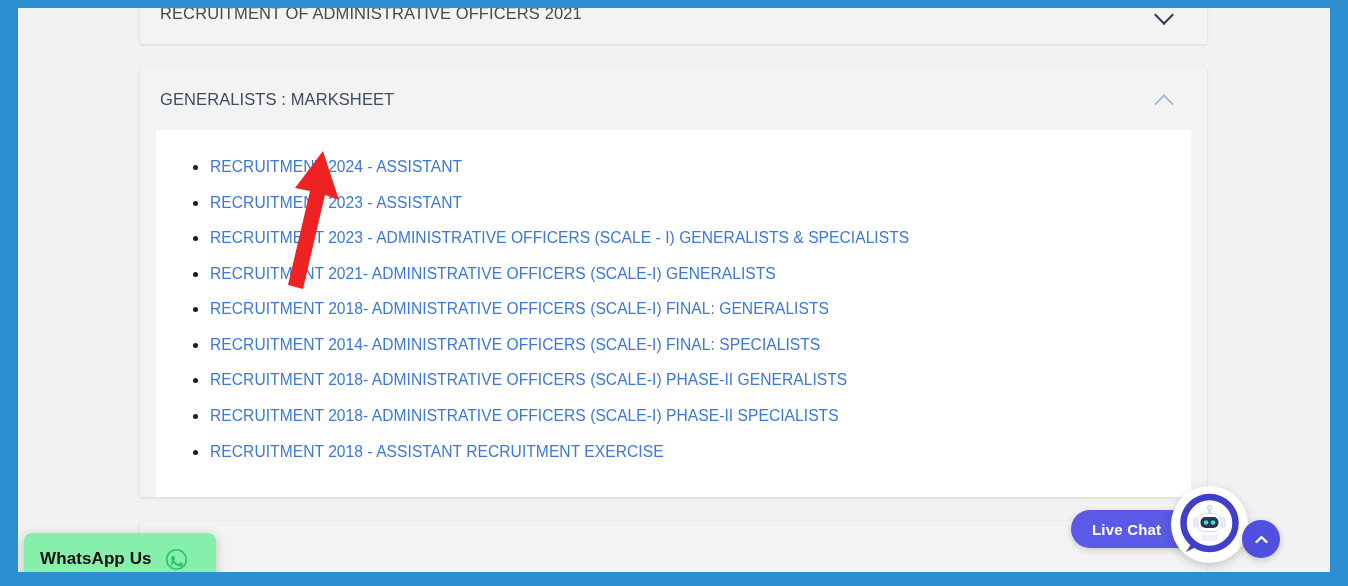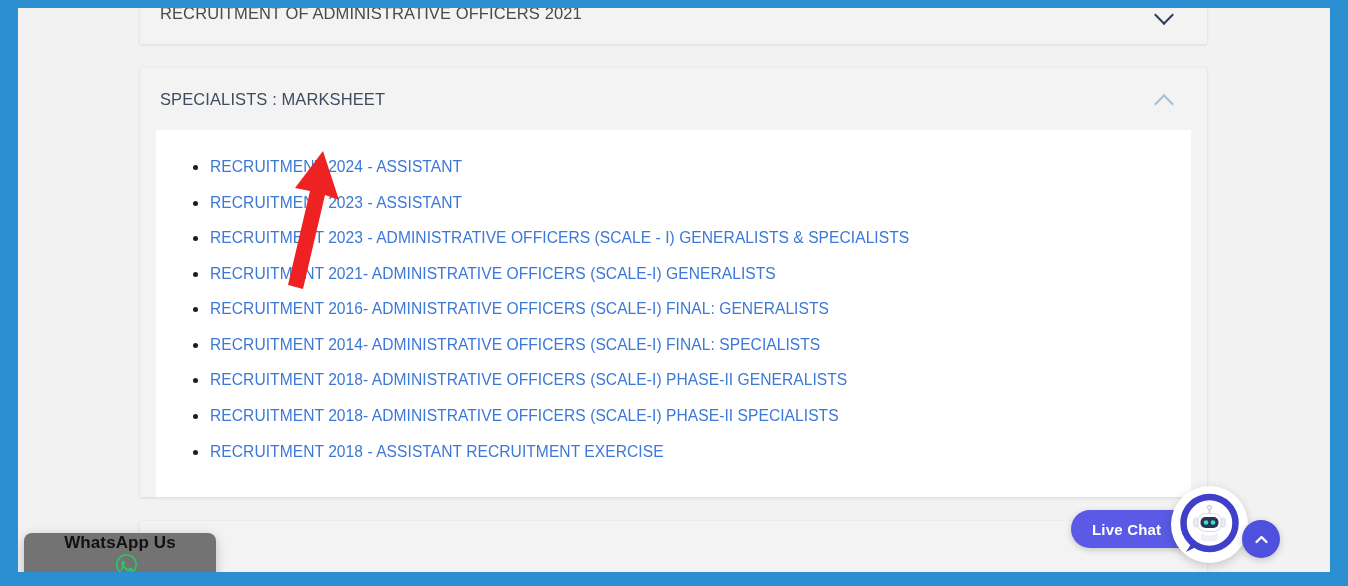--- a/index.html
+++ b/index.html
@@ -143,28 +143,27 @@
     z-index: 40;
   }
 
   
   #whatsapp-widget {
     position: absolute;
     left: 6px;
     top: 525px;
     width: 192px;
     height: 52px;
-    background: #737373;
+    background: #86efac;
     border-radius: 8px;
     box-shadow: 0 3px 12px rgba(0,0,0,0.22);
     display: flex;
     align-items: center;
     padding: 0 16px;
     z-index: 50;
-    flex-direction: column;
   }
   #whatsapp-widget .wa-label {
     font-size: 17px;
     font-weight: bold;
     color: #111111;
     letter-spacing: 0.1px;
   }
   #whatsapp-widget .wa-icon {
     margin-left: 13px;
     display: flex;
@@ -240,30 +239,30 @@
 
       <div class="acc-panel">
         <div class="acc-header">
           <span class="acc-title muted">RECRUITMENT OF ADMINISTRATIVE OFFICERS 2021</span>
           <span class="chev chev-dark"></span>
         </div>
       </div>
 
       <div class="acc-panel">
         <div class="acc-header">
-          <span class="acc-title">SPECIALISTS : MARKSHEET</span>
+          <span class="acc-title">GENERALISTS : MARKSHEET</span>
           <span class="chev up chev-light"></span>
         </div>
         <div class="acc-body">
           <ul class="link-list">
             <li><a href="#">RECRUITMENT 2024 - ASSISTANT</a></li>
             <li><a href="#">RECRUITMENT 2023 - ASSISTANT</a></li>
             <li><a href="#">RECRUITMENT 2023 - ADMINISTRATIVE OFFICERS (SCALE - I) GENERALISTS &amp; SPECIALISTS</a></li>
             <li><a href="#">RECRUITMENT 2021- ADMINISTRATIVE OFFICERS (SCALE-I) GENERALISTS</a></li>
-            <li><a href="#">RECRUITMENT 2016- ADMINISTRATIVE OFFICERS (SCALE-I) FINAL: GENERALISTS</a></li>
+            <li><a href="#">RECRUITMENT 2018- ADMINISTRATIVE OFFICERS (SCALE-I) FINAL: GENERALISTS</a></li>
             <li><a href="#">RECRUITMENT 2014- ADMINISTRATIVE OFFICERS (SCALE-I) FINAL: SPECIALISTS</a></li>
             <li><a href="#">RECRUITMENT 2018- ADMINISTRATIVE OFFICERS (SCALE-I) PHASE-II GENERALISTS</a></li>
             <li><a href="#">RECRUITMENT 2018- ADMINISTRATIVE OFFICERS (SCALE-I) PHASE-II SPECIALISTS</a></li>
             <li><a href="#">RECRUITMENT 2018 - ASSISTANT RECRUITMENT EXERCISE</a></li>
           </ul>
         </div>
       </div>
 
       <div class="acc-panel">
         <div class="acc-header">

